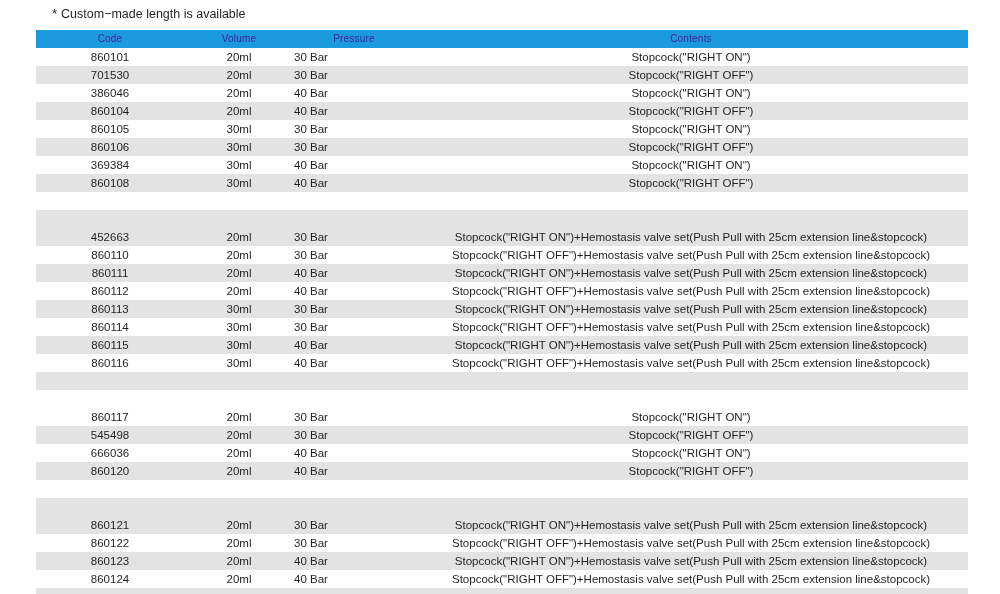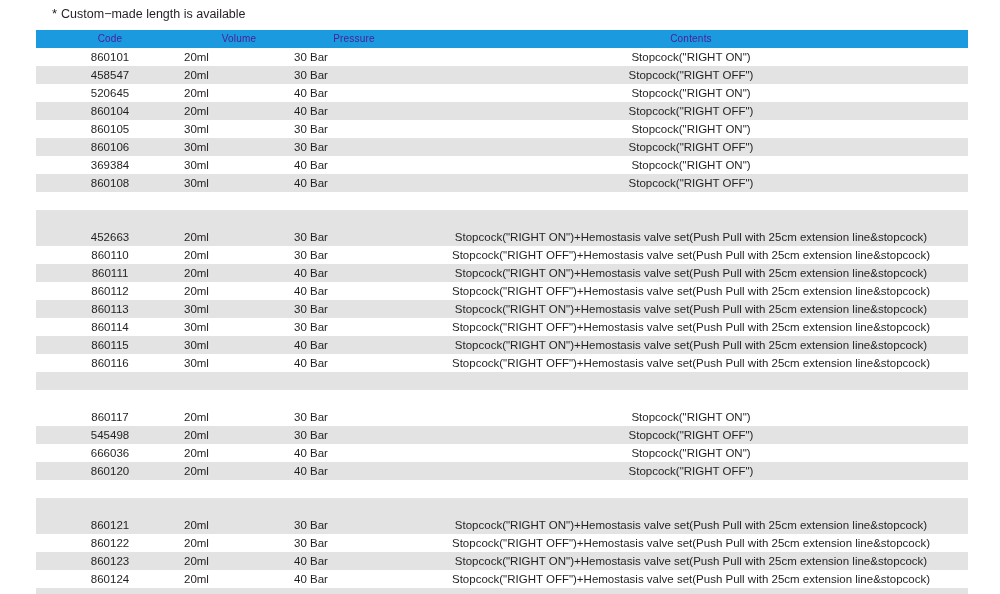--- a/index.html
+++ b/index.html
@@ -60,21 +60,21 @@
     vertical-align: middle;
     color: #231f20;
   }
   tr.shade td {
     background: #e3e3e3;
   }
   tr.plain td {
     background: #ffffff;
   }
   .c-code { text-align: center; width: 148px; }
-  .c-vol  { width: 110px; }
+  .c-vol  { text-align: center; width: 110px; }
   .c-pres { text-align: left; width: 120px; }
   .c-cont { text-align: left; padding-left: 6px; }
   .cont-inner {
     display: block;
     text-align: center;
   }
   .cont-inner span.txt {
     display: inline-block;
     text-align: left;
     white-space: nowrap;
@@ -107,29 +107,29 @@
       <tbody id="table-body">
           <tr class="plain">
             <td class="c-code">860101</td>
             <td class="c-vol">20ml</td>
             <td class="c-pres">30 Bar</td>
             <td class="c-cont">
               <span class="cont-inner"><span class="txt">Stopcock("RIGHT ON")</span></span>
             </td>
           </tr>
           <tr class="shade">
-            <td class="c-code">458547</td>
-            <td class="c-vol">20ml</td>
-            <td class="c-pres">30 Bar</td>
-            <td class="c-cont">
-              <span class="cont-inner"><span class="txt">Stopcock("RIGHT OFF")</span></span>
-            </td>
-          </tr>
-          <tr class="plain">
-            <td class="c-code">520645</td>
+            <td class="c-code">701530</td>
+            <td class="c-vol">20ml</td>
+            <td class="c-pres">30 Bar</td>
+            <td class="c-cont">
+              <span class="cont-inner"><span class="txt">Stopcock("RIGHT OFF")</span></span>
+            </td>
+          </tr>
+          <tr class="plain">
+            <td class="c-code">386046</td>
             <td class="c-vol">20ml</td>
             <td class="c-pres">40 Bar</td>
             <td class="c-cont">
               <span class="cont-inner"><span class="txt">Stopcock("RIGHT ON")</span></span>
             </td>
           </tr>
           <tr class="shade">
             <td class="c-code">860104</td>
             <td class="c-vol">20ml</td>
             <td class="c-pres">40 Bar</td>

